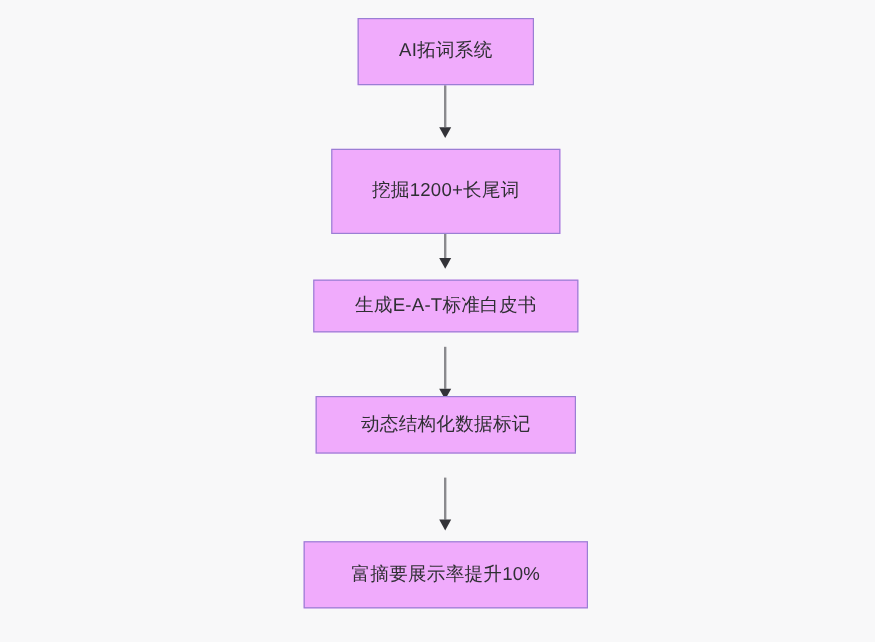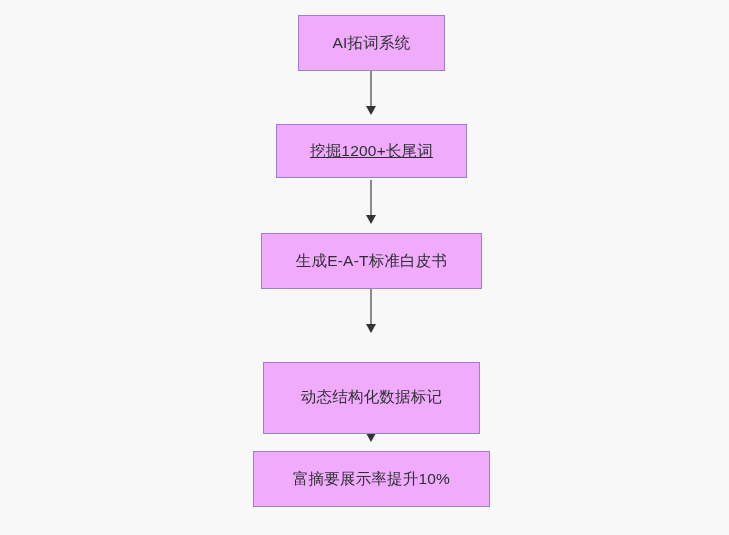--- a/index.html
+++ b/index.html
@@ -83,29 +83,29 @@
 
   <div class="edge" style="left:371px; top:398px;">
     <div class="edge-line" style="height:35px;"></div>
     <div class="edge-head" style="top:35px;"></div>
   </div>
 
   <div class="node" style="left:298px; top:15px; width:147px; height:56px;">
     <span class="node-label">AI拓词系统</span>
   </div>
 
-  <div class="node" style="left:276px; top:124px; width:191px; height:54px;text-decoration:underline;">
+  <div class="node" style="left:276px; top:124px; width:191px; height:71px;">
     <span class="node-label">挖掘1200+长尾词</span>
   </div>
 
-  <div class="node" style="left:261px; top:233px; width:221px; height:56px;">
+  <div class="node" style="left:261px; top:233px; width:221px; height:44px;">
     <span class="node-label">生成E-A-T标准白皮书</span>
   </div>
 
-  <div class="node" style="left:263px; top:362px; width:217px; height:72px;font-family:Liberation Mono, monospace;">
+  <div class="node" style="left:263px; top:330px; width:217px; height:48px;">
     <span class="node-label">动态结构化数据标记</span>
   </div>
 
   <div class="node" style="left:253px; top:451px; width:237px; height:56px;text-align:center;">
     <span class="node-label">富摘要展示率提升10%</span>
   </div>
 
 </div>
 
 </body></html>

